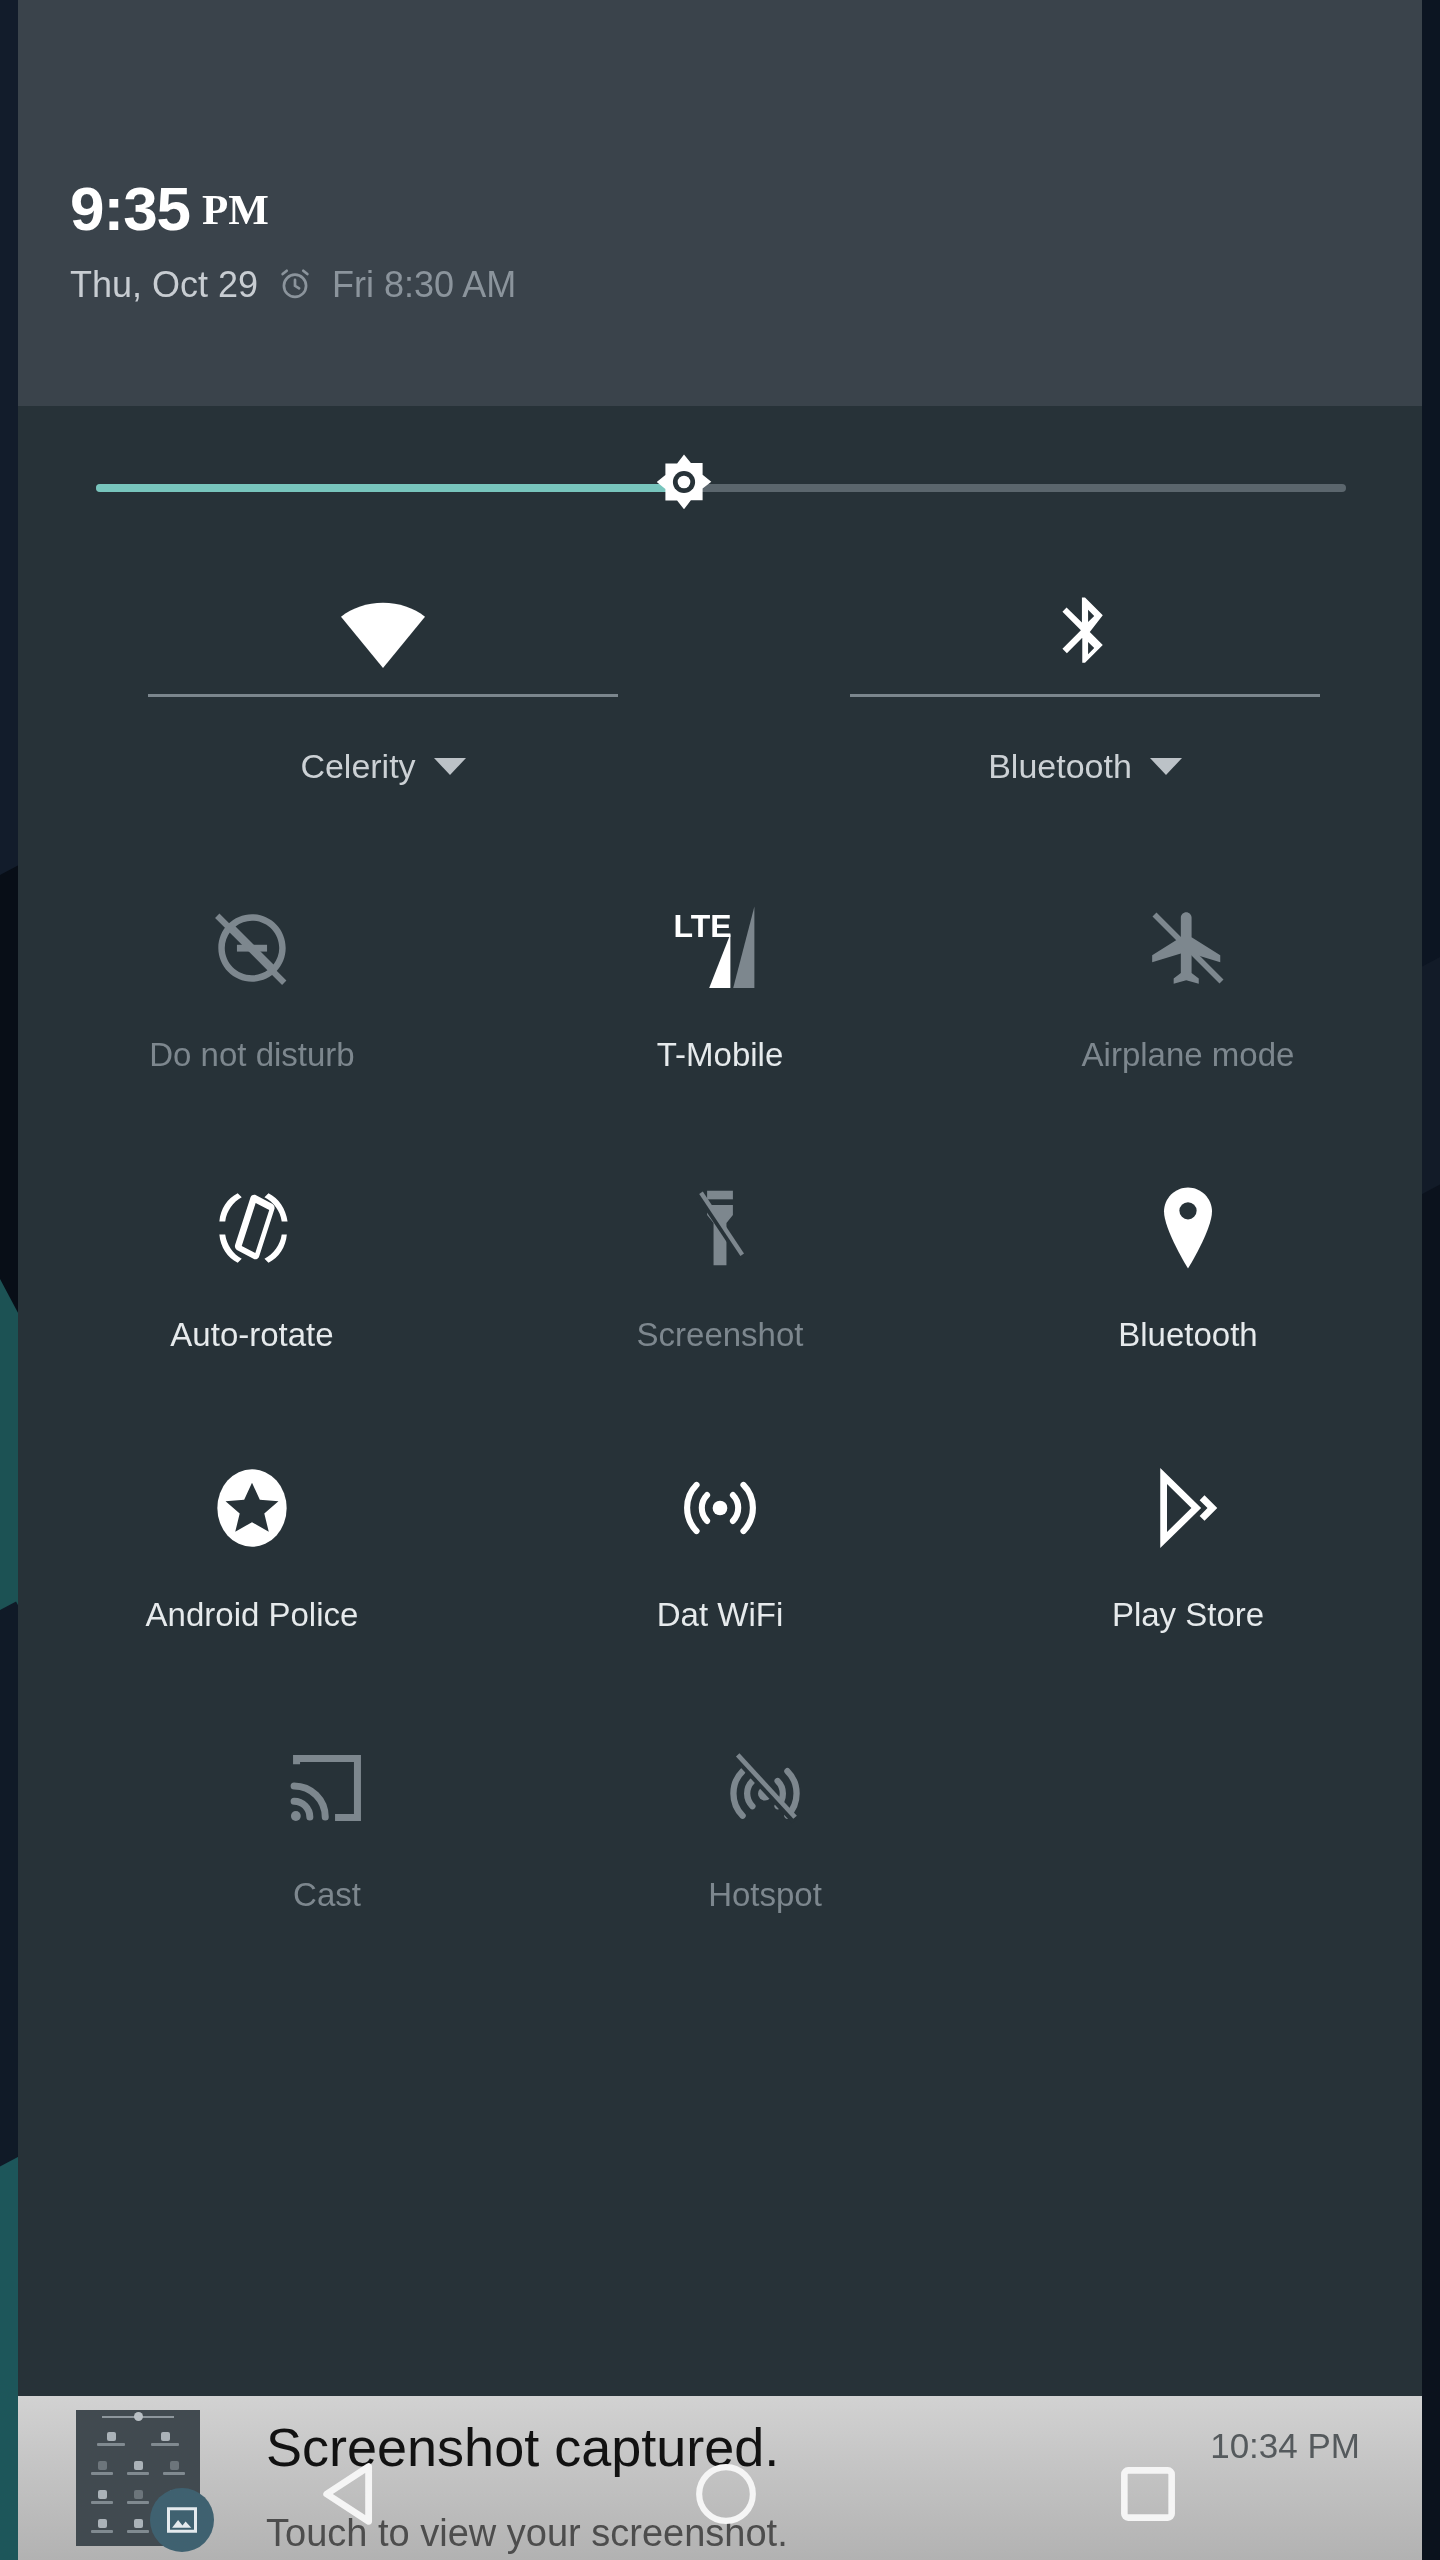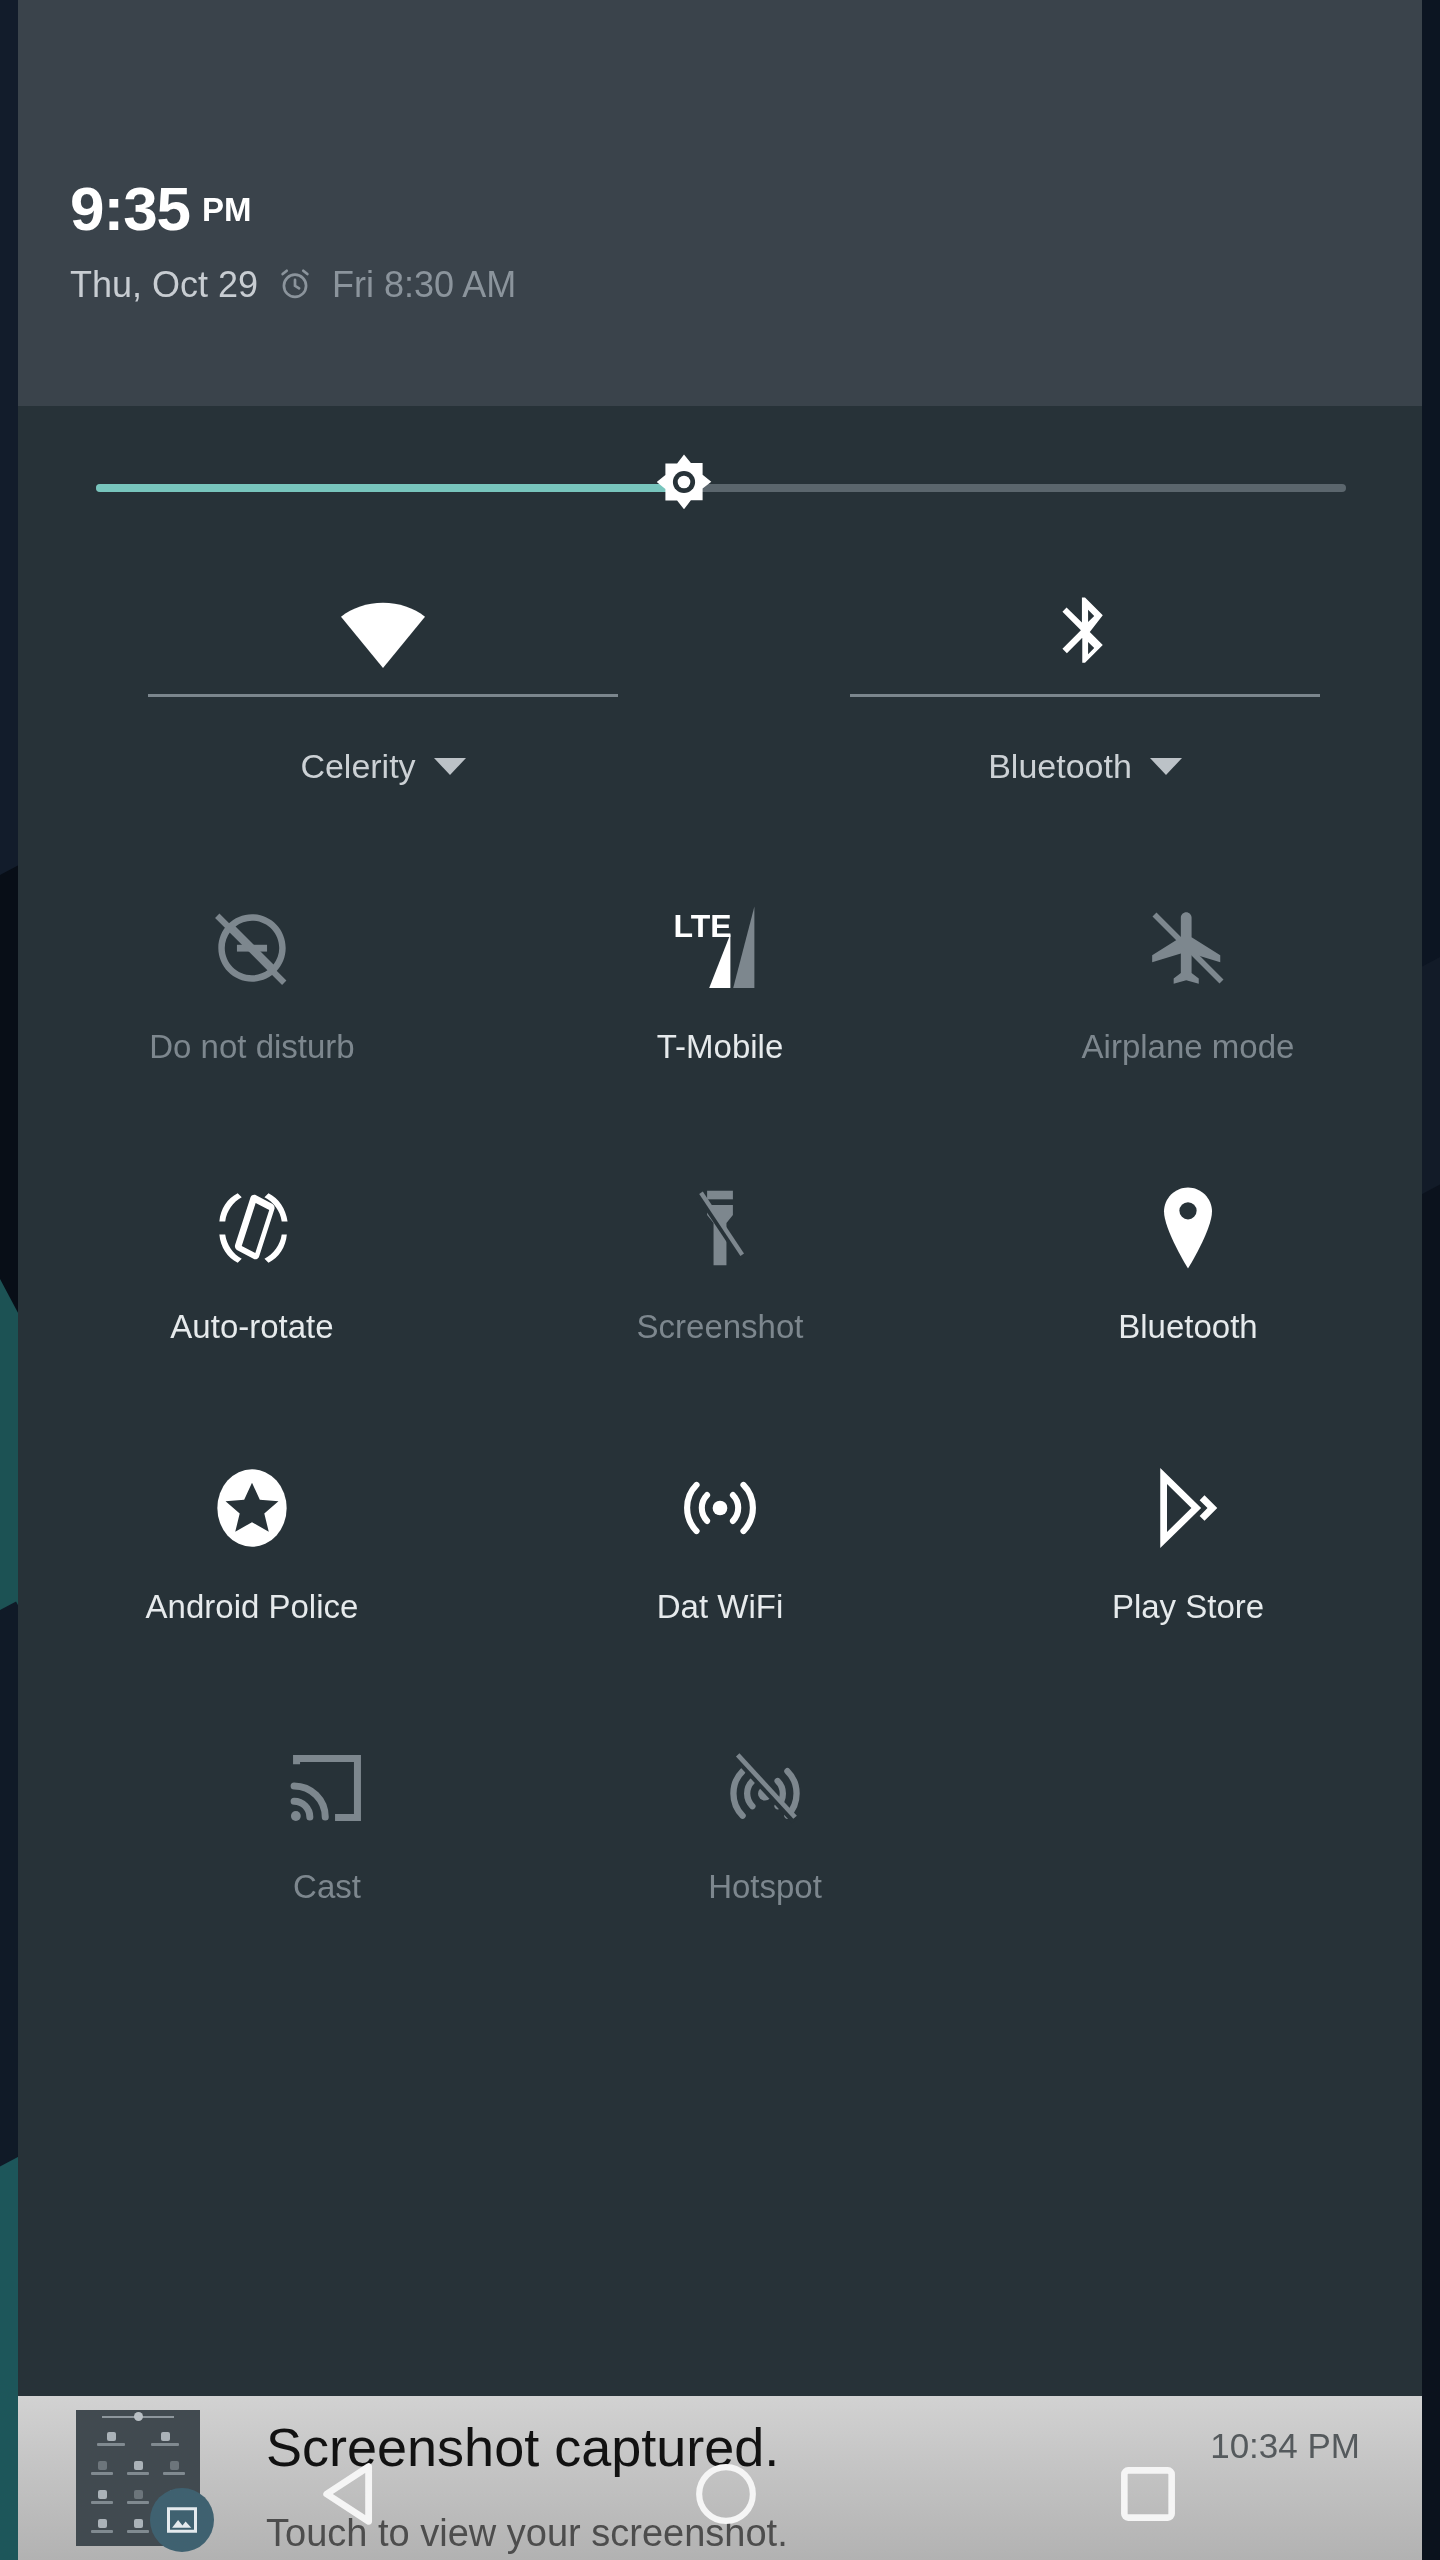--- a/index.html
+++ b/index.html
@@ -169,24 +169,25 @@
     gap: 12px;
   }
   #clock-time {
     font-size: 62px;
     font-weight: bold;
     color: #ffffff;
     line-height: 1;
     letter-spacing: -1px;
   }
   #clock-ampm {
-    font-size: 33px;
+    font-size: 43px;
     font-weight: bold;
     color: #ffffff;
     line-height: 1;
+    font-family: Liberation Serif, serif;
   }
   #date-row {
     display: flex;
     align-items: center;
     gap: 18px;
     margin-top: 26px;
   }
   #date-text {
     font-size: 36px;
     color: #c8cdd2;
@@ -297,21 +298,21 @@
   .tile-icon {
     height: 124px;
     display: flex;
     align-items: center;
     justify-content: center;
     margin-top: 14px;
   }
   .tile-label {
     font-size: 33px;
     line-height: 1;
-    margin-top: 20px;
+    margin-top: 28px;
     white-space: nowrap;
   }
   .tile.on  .tile-label { color: #e6eaec; }
   .tile.off .tile-label { color: #7d878e; }
   .tile.blank { visibility: hidden; }
 
   
   #notif-card {
     position: absolute;
     left: 18px;

